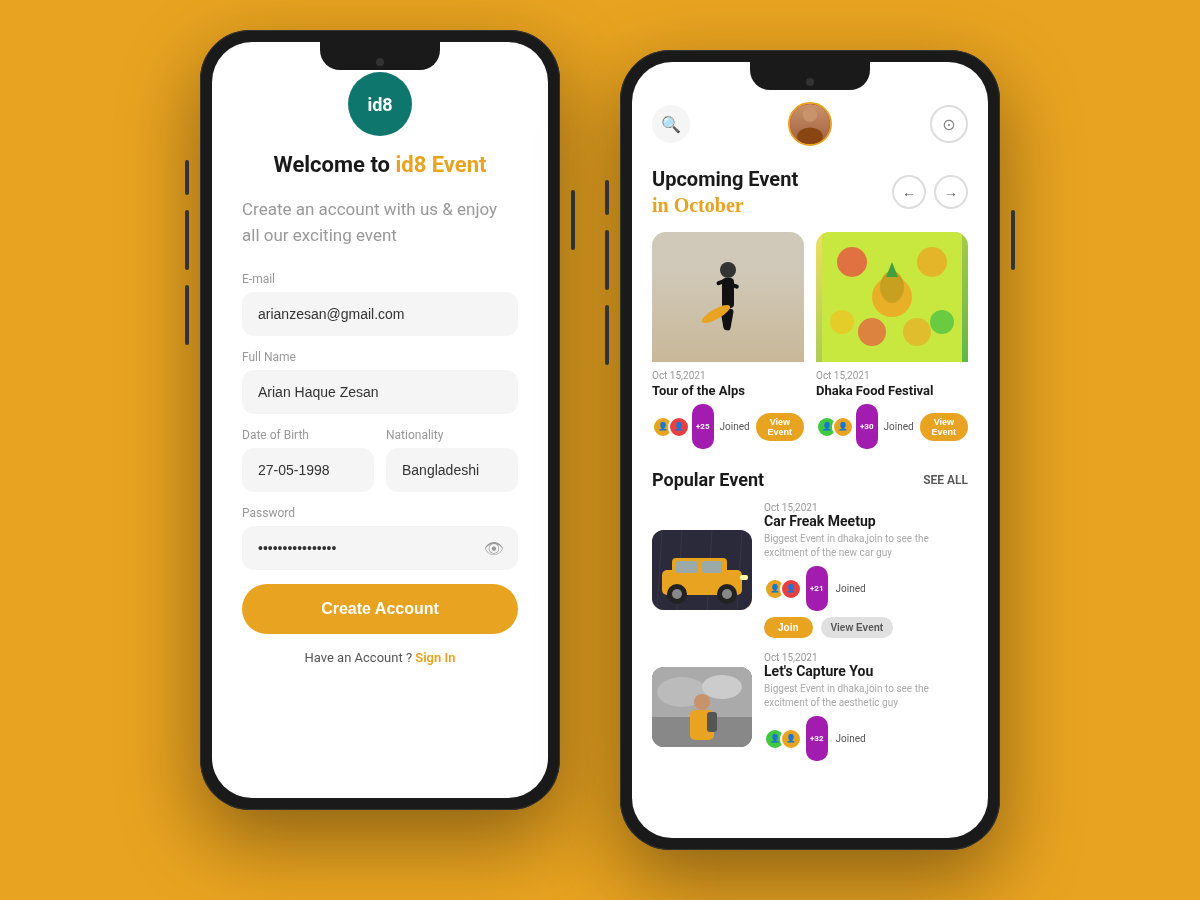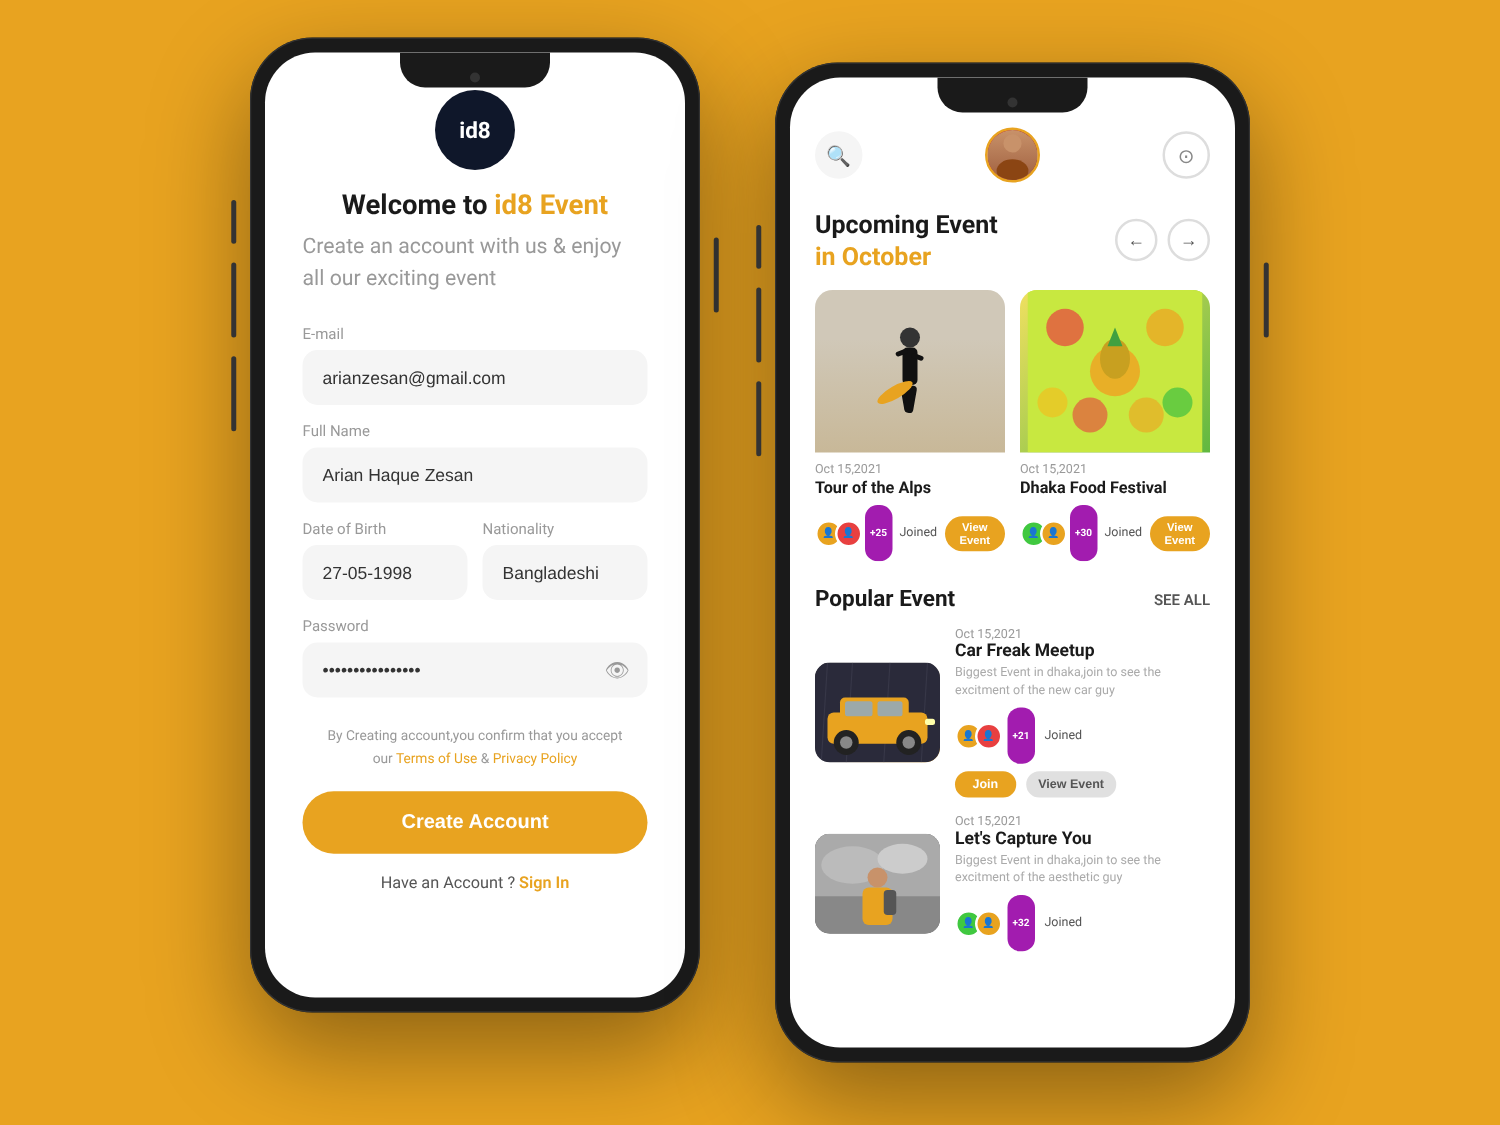--- a/index.html
+++ b/index.html
@@ -112,38 +112,38 @@
     .left-content {
       padding: 40px 30px 20px;
       display: flex;
       flex-direction: column;
       align-items: center;
     }
 
     .logo-circle {
       width: 64px;
       height: 64px;
-      background: #0f172a;
+      background: #0f766e;
       border-radius: 50%;
       display: flex;
       align-items: center;
       justify-content: center;
       color: white;
       font-size: 18px;
       font-weight: 700;
       margin-bottom: 16px;
       margin-top: -10px;
     }
 
     .welcome-title {
       font-size: 22px;
       font-weight: 700;
       color: #1a1a1a;
       text-align: right;
-      margin-bottom: 8px;
+      margin-bottom: 20px;
     }
 
     .welcome-title .brand {
       color: #E8A320;
     }
 
     .welcome-subtitle {
       font-size: 17px;
       color: #999;
       text-align: left;
@@ -602,24 +602,20 @@
         </div>
 
         <div class="form-group">
           <label class="form-label">Password</label>
           <div class="password-wrapper">
             <input class="form-input" type="password" value="Nowaywhyisshould" style="">
             <span class="eye-icon">👁</span>
           </div>
         </div>
 
-        <p class="terms-text">
-          <span>By Creating account,you confirm that you accept</span><br>
-          <span>our </span><span class="link">Terms of Use</span><span> &amp; </span><span class="link">Privacy Policy</span>
-        </p>
 
         <button class="create-btn">Create Account</button>
 
         <p class="signin-text">
           <span>Have an Account ? </span><span class="link">Sign In</span>
         </p>
       </div>
     </div>
   </div>
 
@@ -644,21 +640,21 @@
               </svg>
             </div>
           </div>
           <div class="settings-icon-circle">⊙</div>
         </div>
 
         <div class="section-header">
           <div>
             <div class="section-title">Upcoming Event</div>
             <div class="section-title">
-              <span style="color:#E8A320;">in October</span>
+              <span style="color:#E8A320;font-family:Liberation Serif, serif;">in October</span>
             </div>
           </div>
           <div class="nav-arrows">
             <div class="nav-arrow">←</div>
             <div class="nav-arrow">→</div>
           </div>
         </div>
 
         <div class="events-grid">
 

